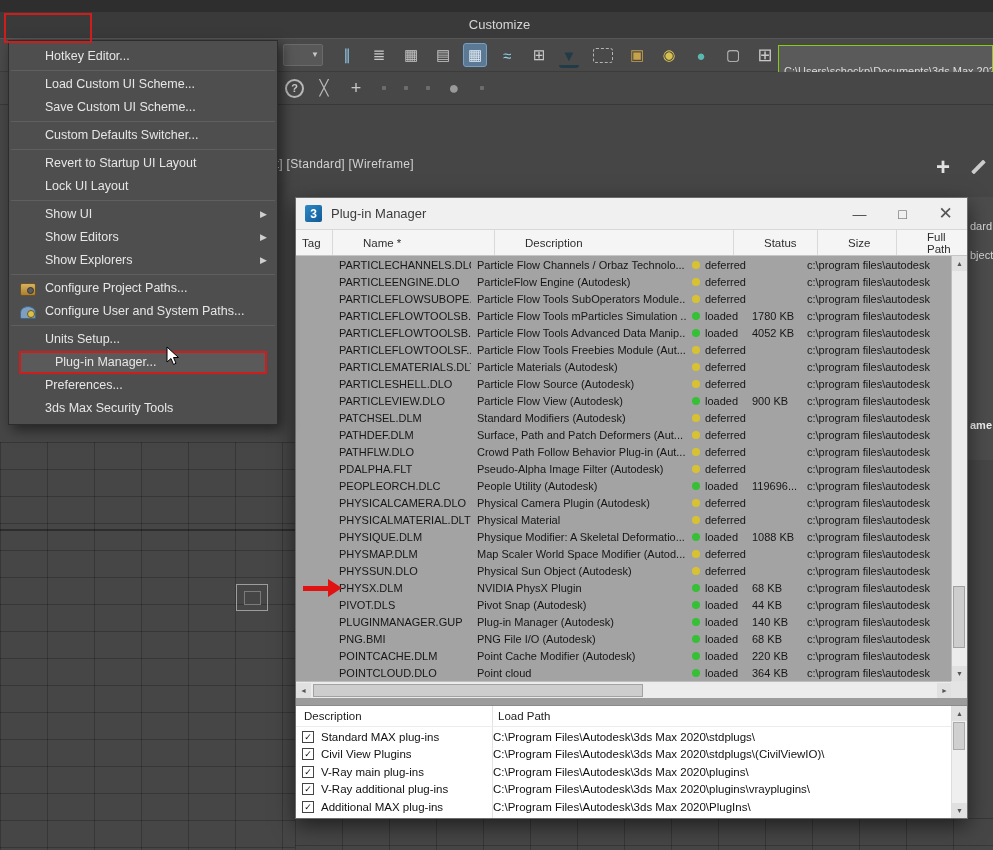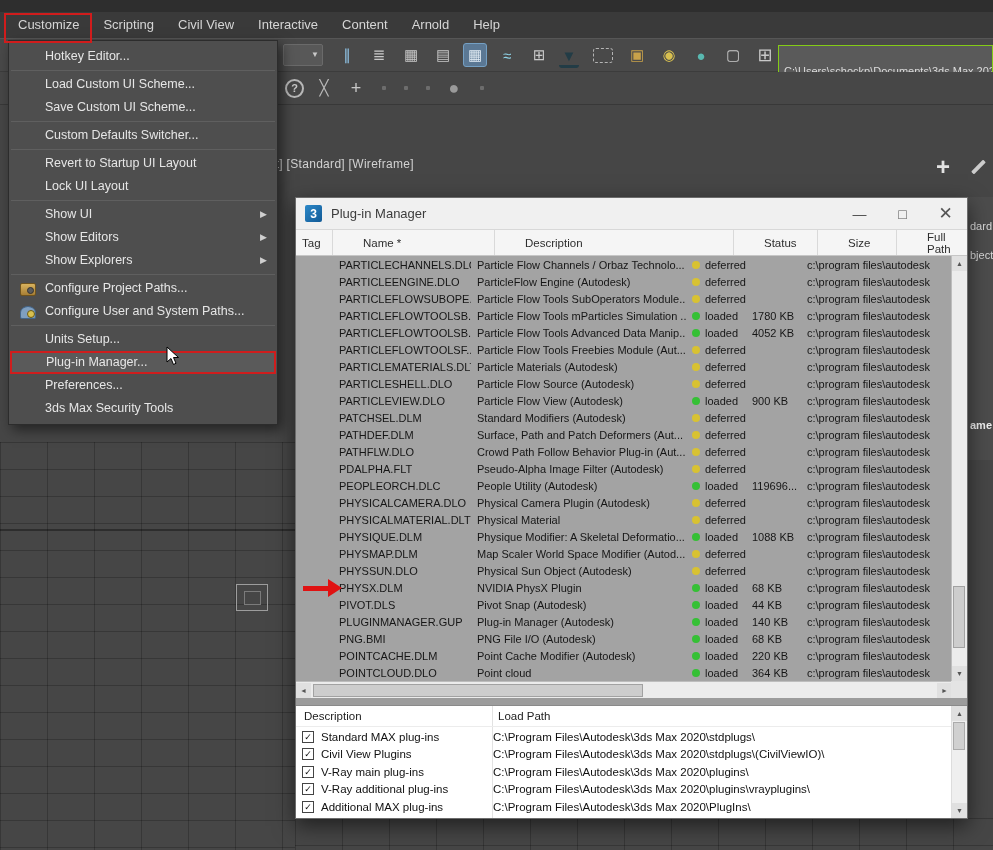--- a/index.html
+++ b/index.html
@@ -1,20 +1,20 @@
 <!DOCTYPE html>
 <html><head>
 <meta charset="utf-8">
 <style>
   html,body{margin:0;padding:0;background:#222;}
   #app{position:relative;width:993px;height:850px;background:#474747;font-family:"Liberation Sans",sans-serif;overflow:hidden;}
 
   
   .topstrip{position:absolute;left:0;top:0;width:100%;height:12px;background:#2e2e2e;}
-  .menubar{position:absolute;left:0;top:12px;width:100%;height:26px;background:#3a3a3a;display:flex;align-items:center;color:#d6d6d6;font-size:13px;padding-left:6px;box-sizing:border-box;}
+  .menubar{position:absolute;left:0;top:12px;width:100%;height:26px;background:#3a3a3a;display:flex;align-items:center;color:#d6d6d6;font-size:13px;padding-left:6px;box-sizing:border-box;flex-direction:column;}
   .mb-item{padding:0 12px;height:26px;line-height:26px;cursor:default;white-space:nowrap;}
 
   .toolbar1{position:absolute;left:0;top:38px;width:100%;height:34px;background:#494949;border-top:1px solid #565656;border-bottom:1px solid #3c3c3c;display:flex;align-items:center;padding-left:283px;box-sizing:border-box;}
   .toolbar2{position:absolute;left:0;top:72px;width:100%;height:33px;background:#474747;border-bottom:1px solid #383838;display:flex;align-items:center;padding-left:285px;box-sizing:border-box;}
   .combo{width:38px;height:20px;background:#585858;border:1px solid #6a6a6a;border-radius:2px;margin-right:12px;position:relative;flex:none;}
   .combo-arrow{position:absolute;right:3px;top:5px;font-size:8px;color:#c8c8c8;}
   .tbi{width:24px;height:24px;margin-right:8px;display:flex;align-items:center;justify-content:center;font-size:15px;color:#c8c8c8;border-radius:3px;flex:none;}
   .tbi.pressed{background:#5b7894;border:1px solid #74a0c4;width:22px;height:22px;}
   .tbi.underbar{border-bottom:3px solid #223c46;height:19px;width:20px;margin-top:3px;}
   .tbi.dashedbox{border:1px dashed #b4b4b4;width:18px;height:13px;margin:0 12px 0 6px;}
@@ -38,21 +38,21 @@
   
   .right-strip{position:absolute;left:968px;top:197px;width:25px;height:263px;background:#4c4c4c;z-index:5;overflow:hidden;}
   .frag{position:absolute;left:2px;color:#d8d8d8;font-size:11px;white-space:nowrap;}
   .frag0{top:23px;}
   .frag1{top:52px;}
   .frag2{top:222px;font-weight:bold;color:#eeeeee;}
 
   
   .menu{position:absolute;left:8px;top:40px;width:270px;background:#4e4e4e;border:1px solid #2c2c2c;box-shadow:4px 5px 12px rgba(0,0,0,.5);z-index:30;padding:4px 0;box-sizing:border-box;}
   .menu-item{position:relative;height:23px;line-height:23px;padding-left:36px;font-size:12.5px;color:#e6e6e6;cursor:default;white-space:nowrap;}
-  .menu-item.hl{border:2px solid #cf1d1d;background:#5a5a5a;line-height:19px;box-sizing:border-box;margin:0 1px;padding-left:34px;}
+  .menu-item.hl{border:2px solid #cf1d1d;background:#5a5a5a;line-height:19px;box-sizing:border-box;margin:0 10px;padding-left:34px;}
   .menu-sep{height:5px;position:relative;}
   .menu-sep:after{content:"";position:absolute;left:2px;right:2px;top:2px;height:1px;background:#5f5f5f;}
   .mi-arrow{position:absolute;right:10px;top:0;font-size:9px;color:#cfcfcf;}
   .mi-icon{position:absolute;left:11px;top:6px;width:14px;height:11px;}
   .mi-icon.folder-gear{background:linear-gradient(#d8b25e,#a87f35);border:1px solid #6f531e;border-radius:2px;}
   .mi-icon.folder-gear:after{content:"";position:absolute;right:1px;bottom:1px;width:5px;height:5px;border-radius:50%;background:#5c5c5c;border:1px solid #333;}
   .mi-icon.user-gear{background:#7f9fc0;border:1px solid #44668a;border-radius:50% 50% 2px 2px;}
   .mi-icon.user-gear:after{content:"";position:absolute;right:0;bottom:0;width:6px;height:6px;border-radius:50%;background:#d8c050;border:1px solid #6a5a14;}
 
   

